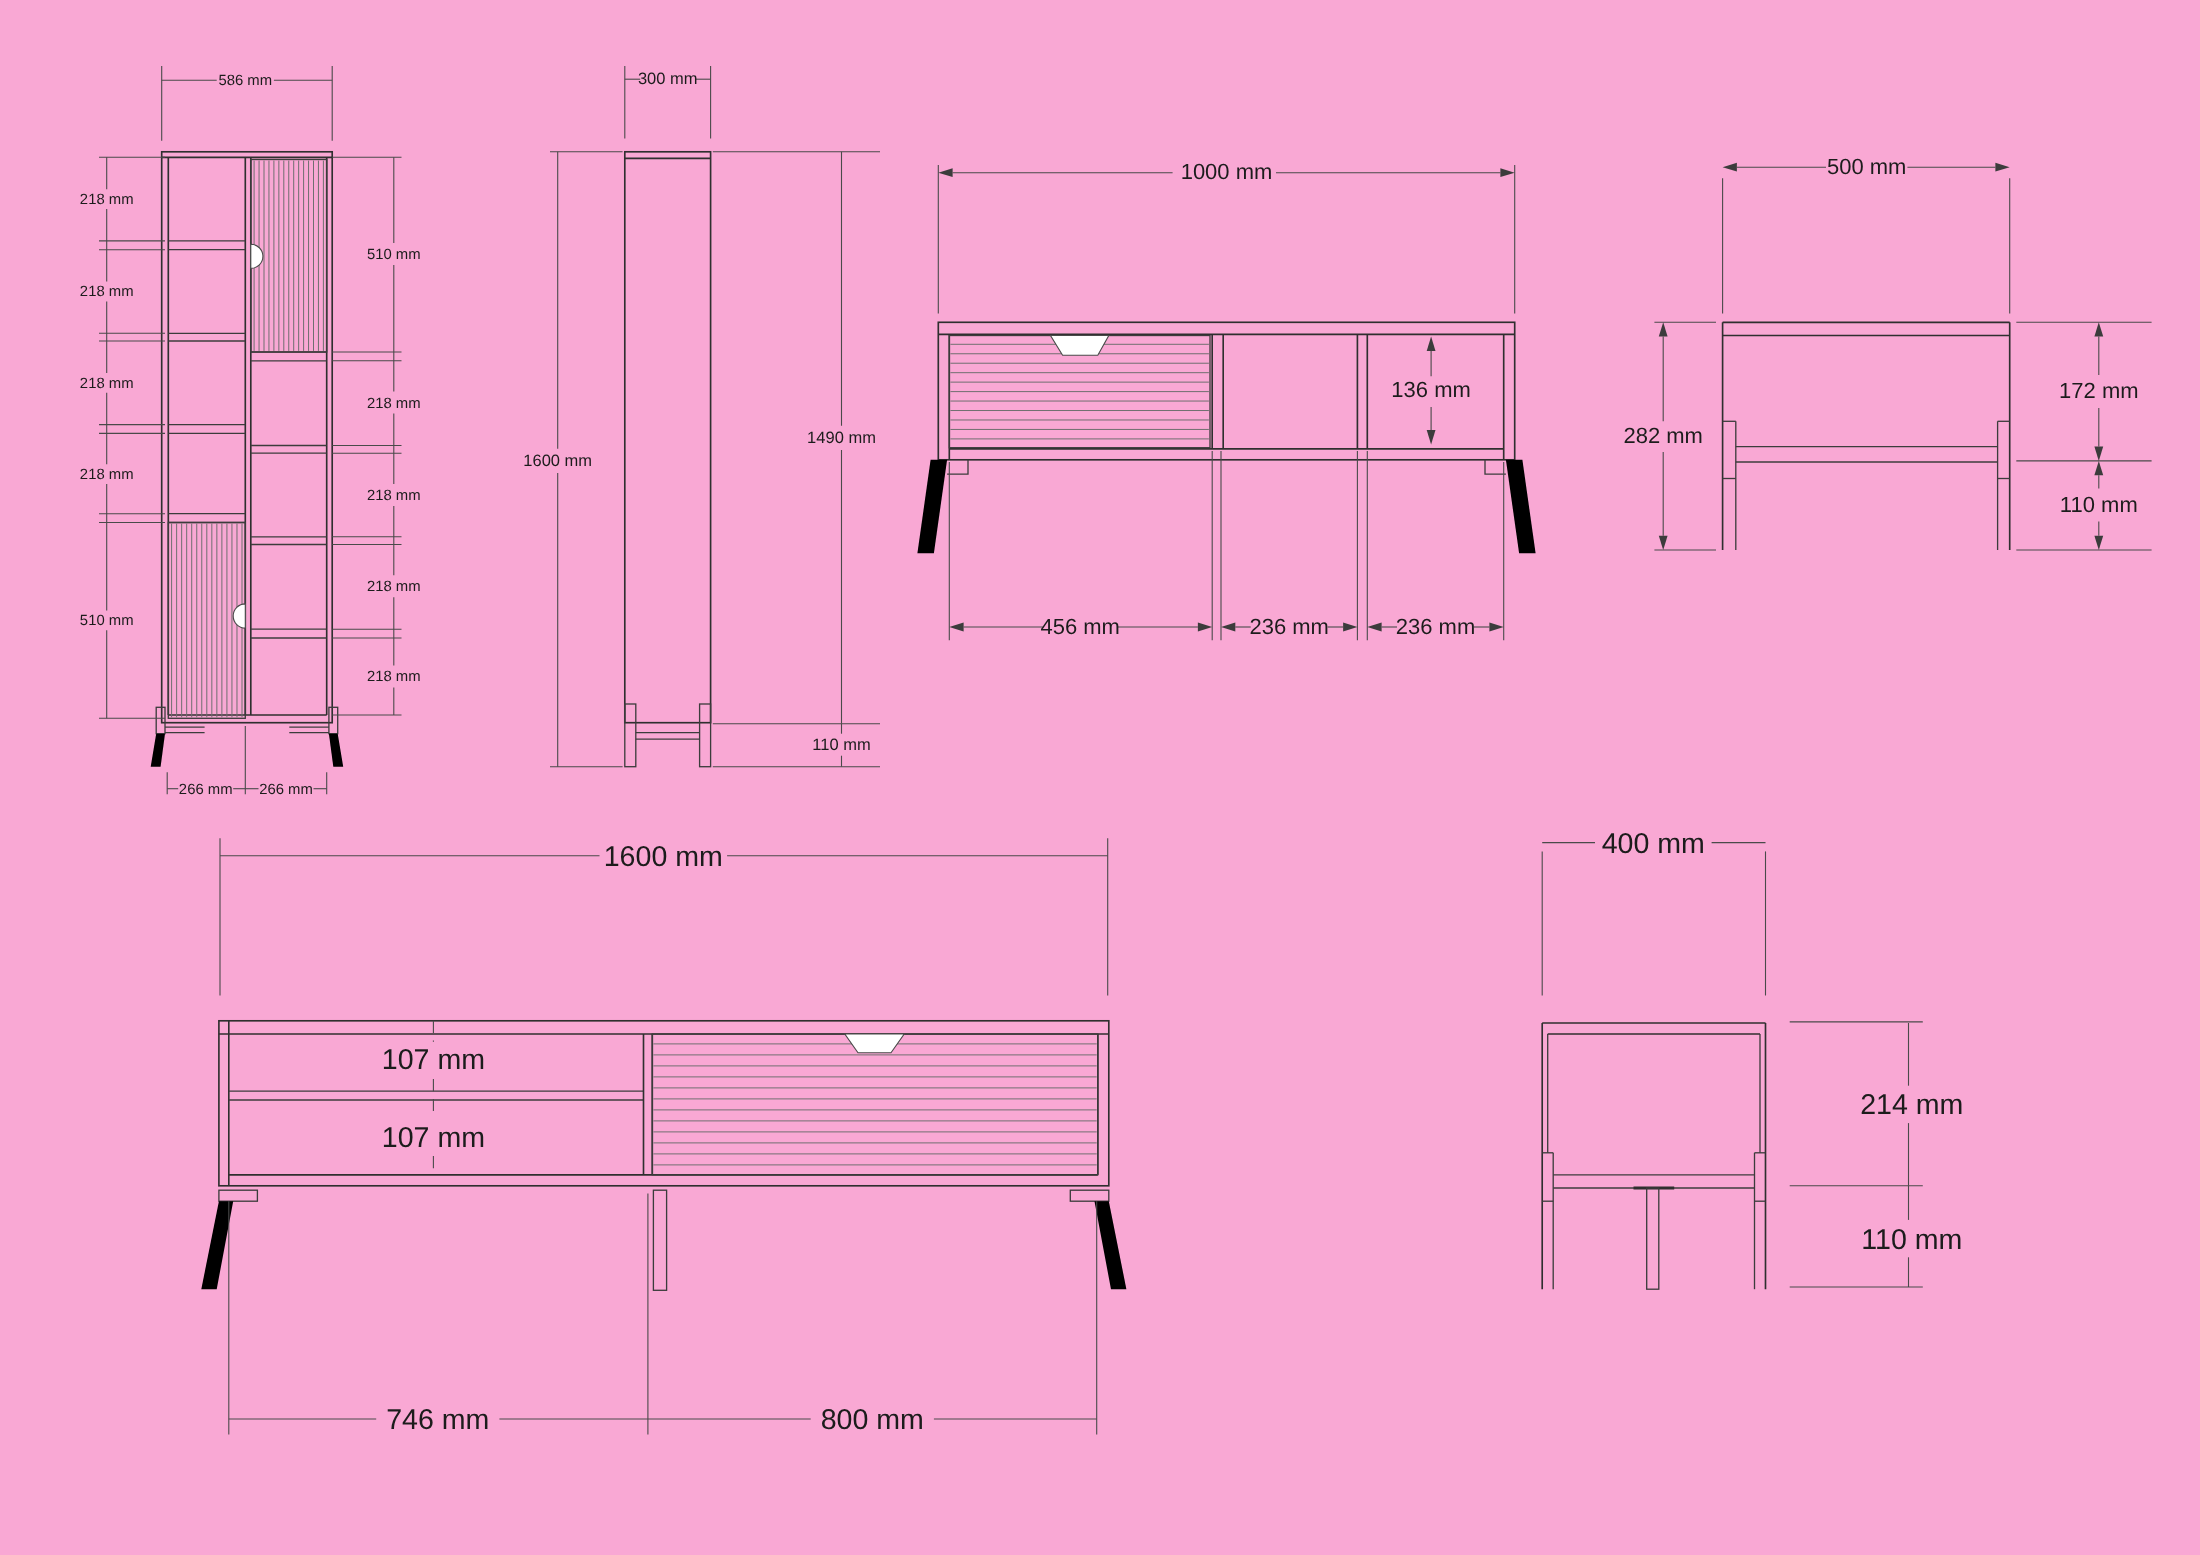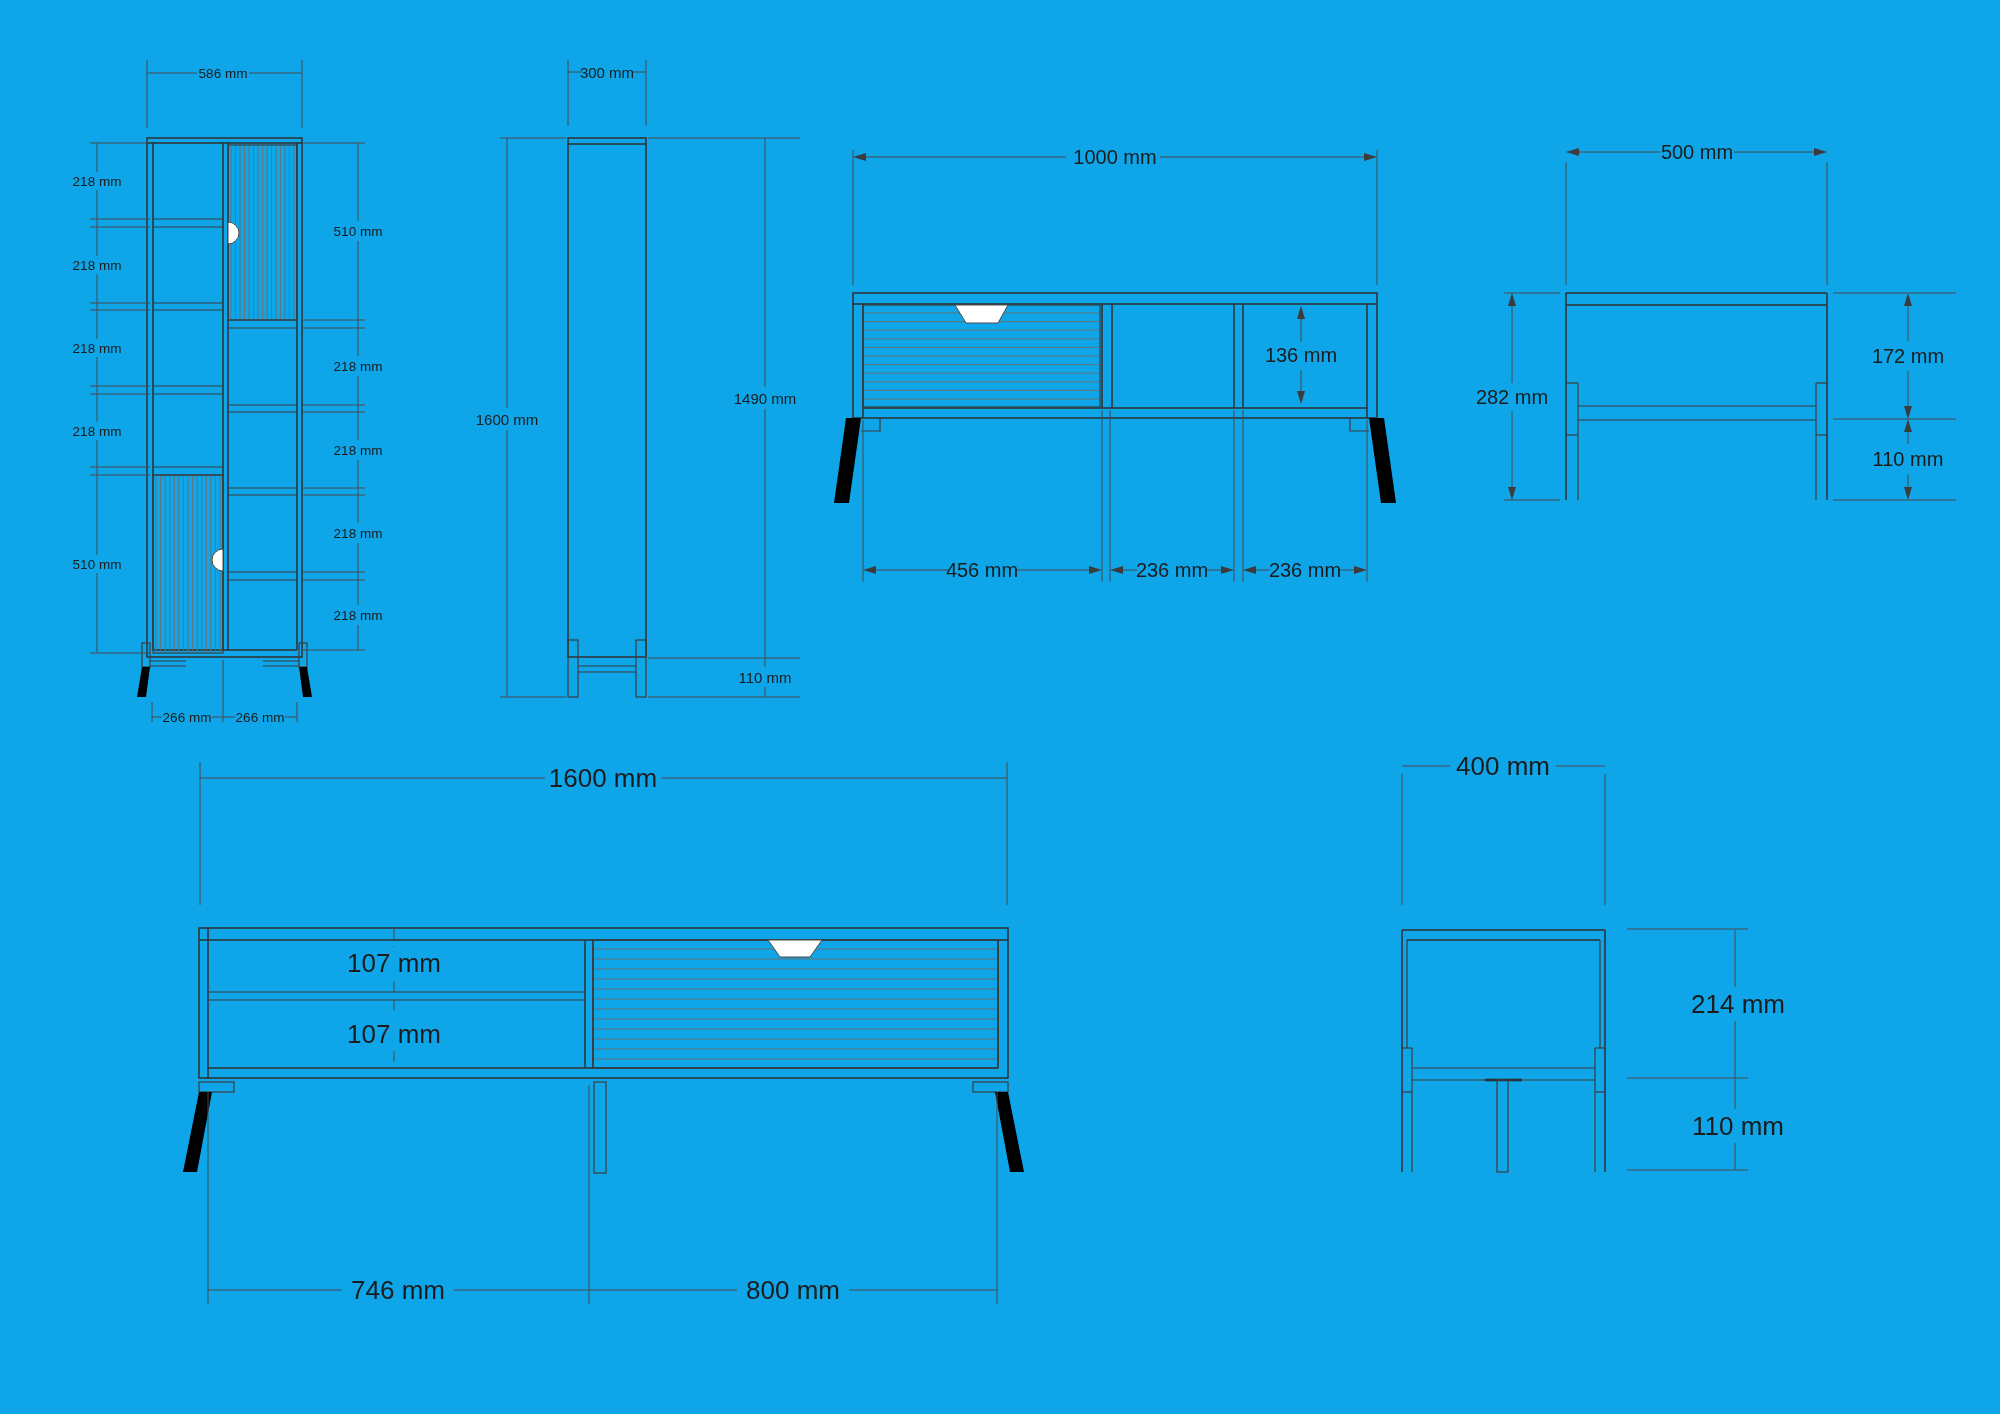--- a/index.html
+++ b/index.html
@@ -1,16 +1,16 @@
 <!DOCTYPE html>
 <html><head>
 <meta charset="utf-8">
 <style>
   html,body{margin:0;padding:0;background:#ffffff;}
-  .sheet{width:2000px;height:1414px;background:#0ea5e9;position:relative;overflow:hidden;}
+  .sheet{width:2000px;height:1414px;background:#f9a8d4;position:relative;overflow:hidden;}
   svg{display:block;}
   line,rect,path,polyline{stroke:#3c3c3c;stroke-width:1.2;fill:none;}
   .body{stroke:#2f2f2f;stroke-width:1.5;}
   .dim{stroke:#4a4a4a;stroke-width:1;}
   .slat{stroke:#6e6e6e;stroke-width:0.9;}
   .notch{fill:#ffffff;stroke:#4a4a4a;stroke-width:1;}
   .arrow{fill:#3c3c3c;stroke:none;}
   .dashed{stroke-dasharray:11 7;}
   .thick{stroke:#2f2f2f;stroke-width:2.6;}
   text{fill:#1c1c1c;font-family:"Liberation Sans","DejaVu Sans",sans-serif;text-anchor:middle;dominant-baseline:central;}

